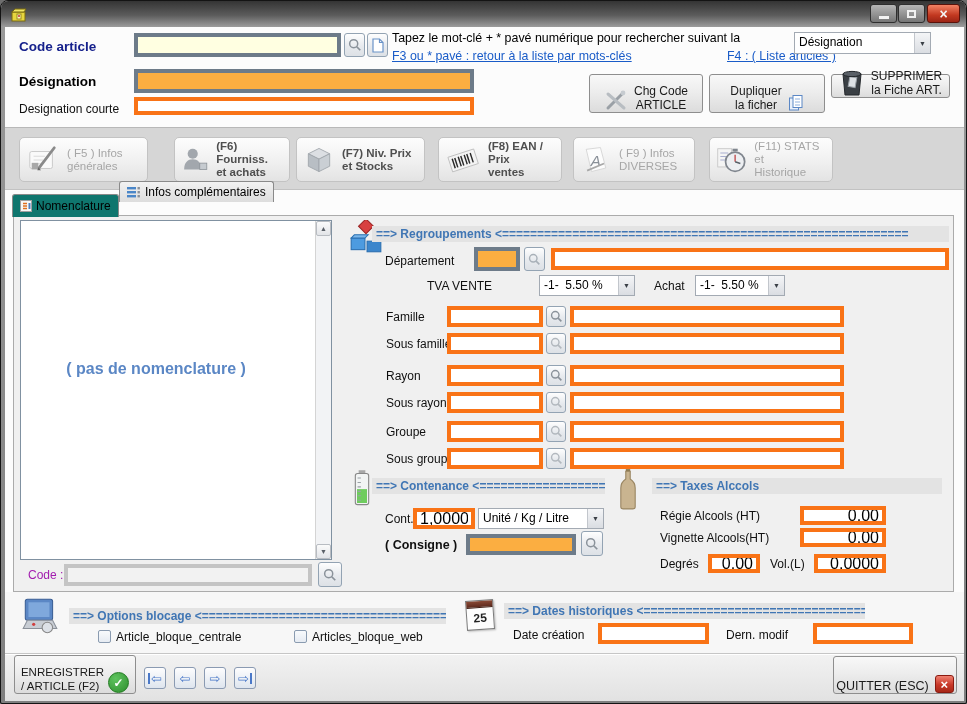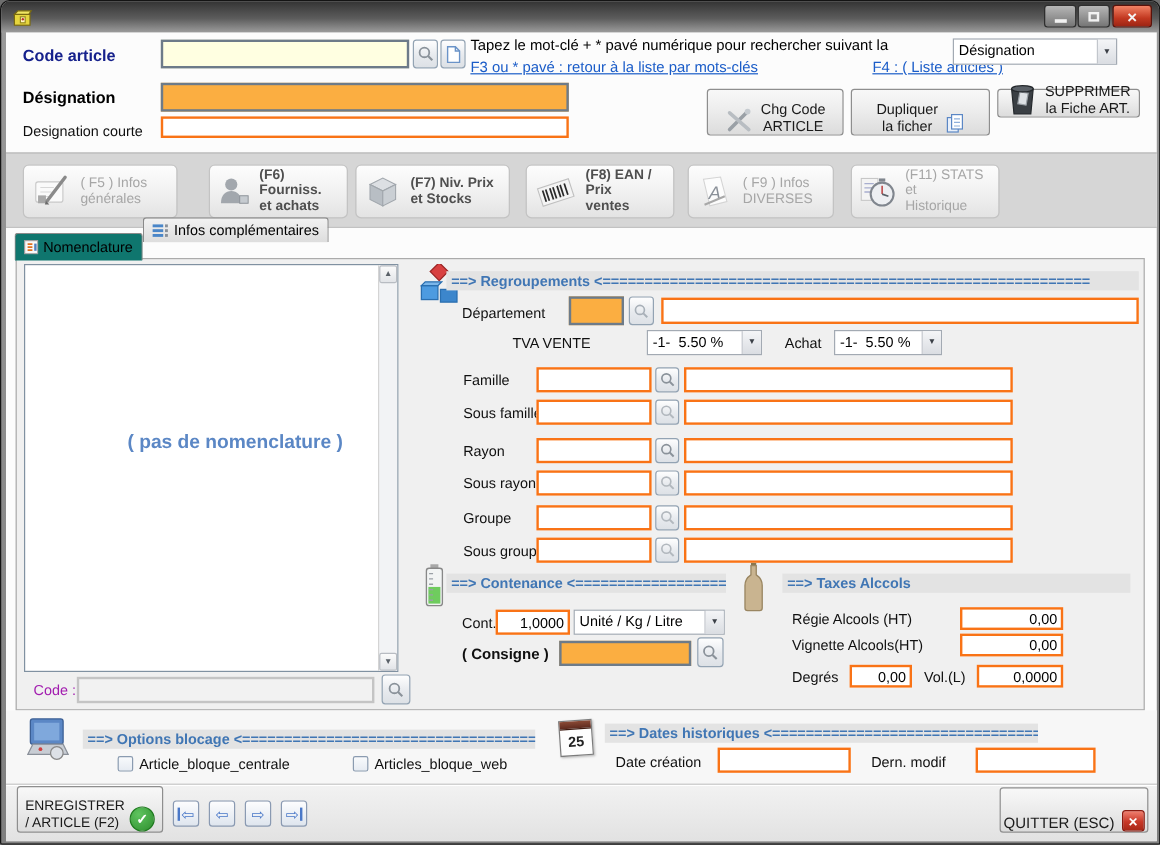--- a/index.html
+++ b/index.html
@@ -14,21 +14,21 @@
           background:linear-gradient(#b6b6b6,#767676); display:flex; align-items:center; justify-content:center;
           color:#f4f4f4; cursor:pointer; }
   .tbtn.close { background:linear-gradient(#f28264,#c23820 60%,#9c2414); border-color:#5a120a; }
   .glyph-min { width:10px; height:3px; background:#f2f2f2; margin-top:8px; }
   .glyph-max { width:9px; height:8px; border:2px solid #f2f2f2; }
   .glyph-x { font-size:14px; font-weight:bold; line-height:1; }
   .body { position:absolute; left:4px; top:26px; width:959px; height:674px; background:#fcfcfc; }
 
   .lbl { position:absolute; font-size:12px; color:#101010; white-space:nowrap; }
   .biglbl { position:absolute; font-size:13.5px; font-weight:bold; white-space:nowrap; }
-  .ti { position:absolute; border:2px solid #f97316; background:#fff; font-size:12px; padding:1px 3px; outline:none; }
+  .ti { position:absolute; border:4px solid #f97316; background:#fff; font-size:16px; padding:1px 3px; outline:none; }
   .ti.tr { text-align:right; }
   .orangebg { background:#fbae41; }
   .yellowbg { background:#ffffe1; }
   .disti { background:#f2f2f2; border-color:#c4c4c4; color:#9a9a9a; }
   .sbtn { position:absolute; border:1px solid #93a3b3; border-radius:3px; padding:0; cursor:pointer;
           background:linear-gradient(#fefefe,#e7eaee 55%,#dde1e6);
           display:flex; align-items:center; justify-content:center; }
   .combo { position:absolute; border:1px solid #a3aab3; background:#fff; display:flex; align-items:stretch;
            font-size:12px; cursor:pointer; }
   .combo .cval { flex:1; padding:2px 4px; white-space:pre; overflow:hidden; }
@@ -53,21 +53,21 @@
          display:flex; align-items:center; gap:4px; padding:0 7px; font-size:12px; cursor:pointer; }
   .tab.active { background:#0f766e; height:23px; top:167px; z-index:3; }
   .tab.inactive { background:linear-gradient(#f2f2f2,#dddddd); height:21px; top:154px; z-index:1; }
   .page { position:absolute; left:8px; top:188px; width:941px; height:377px; background:#f0f0f0; border:1px solid #ababab; }
   .listbox { position:absolute; left:6px; top:4px; width:312px; height:340px; background:#fff; border:1px solid #8091a1; }
   .vscroll { position:absolute; right:0; top:0; bottom:0; width:16px; background:#f2f3f5; border-left:1px solid #d4d4d4; }
   .varrow { position:absolute; left:0; width:15px; height:15px; background:linear-gradient(#fbfbfb,#e2e4e8);
             border:1px solid #b8bcc2; border-radius:2px; font-size:7px; color:#5a6068;
             display:flex; align-items:center; justify-content:center; cursor:pointer; }
   .empty-text { position:absolute; left:6px; top:144px; width:272px; text-align:center;
-                color:#5b87c5; font-weight:bold; font-size:16px;margin-left:40px; }
+                color:#5b87c5; font-weight:bold; font-size:16px; }
   .cb { position:absolute; width:13px; height:13px; border:1px solid #8a9bb0; cursor:pointer;
         background:linear-gradient(#f8fafc,#e6ebf2); border-radius:2px; }
   .bottomsec { position:absolute; left:0; top:565px; width:959px; height:61px; background:#f7f7f7; }
   .footer { position:absolute; left:0; top:626px; width:959px; height:48px;
             background:linear-gradient(#f2f2f2,#e2e2e2); border-top:1px solid #c6c6c6; box-shadow:inset 0 1px 0 #ffffff; }
   .navbtn { position:absolute; top:640px; width:22px; height:22px; border:1px solid #8a9ab2; border-radius:3px;
             background:linear-gradient(#fdfdfe,#dee5ee); color:#4a78c8; font-size:13px; cursor:pointer;
             display:flex; align-items:center; justify-content:center; gap:1px; padding:0; }
   .navbar { display:inline-block; width:2px; height:11px; background:#4a78c8; }
   .okring { width:21px; height:21px; border-radius:50%; flex:none;

